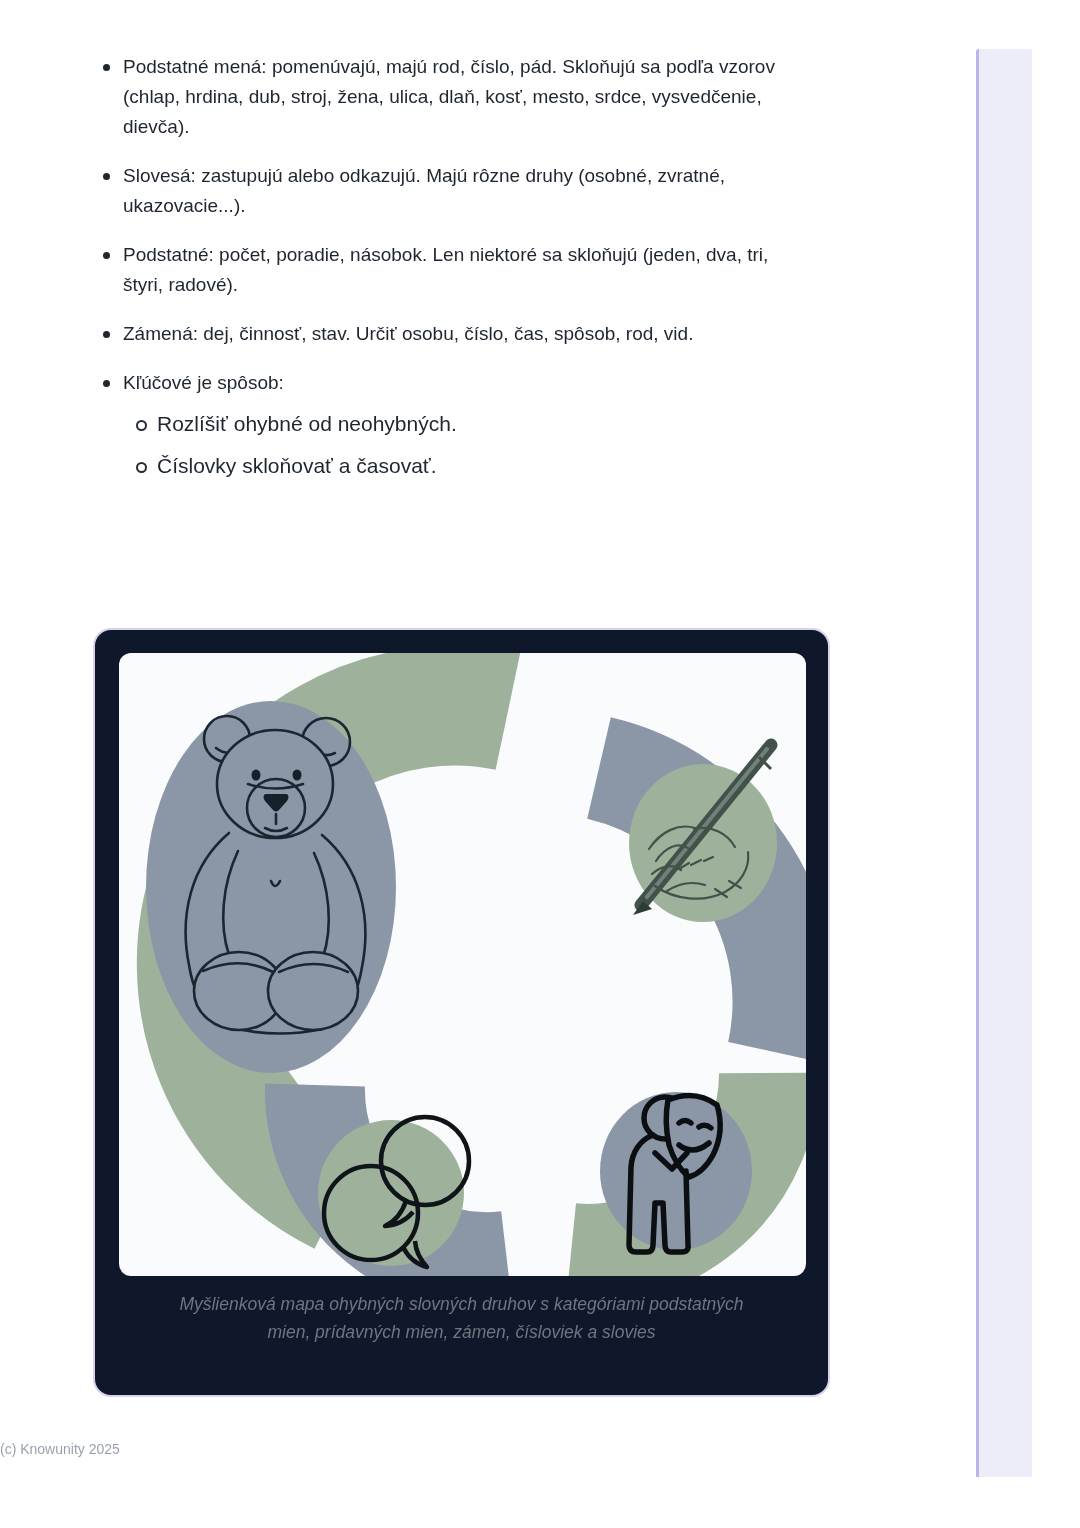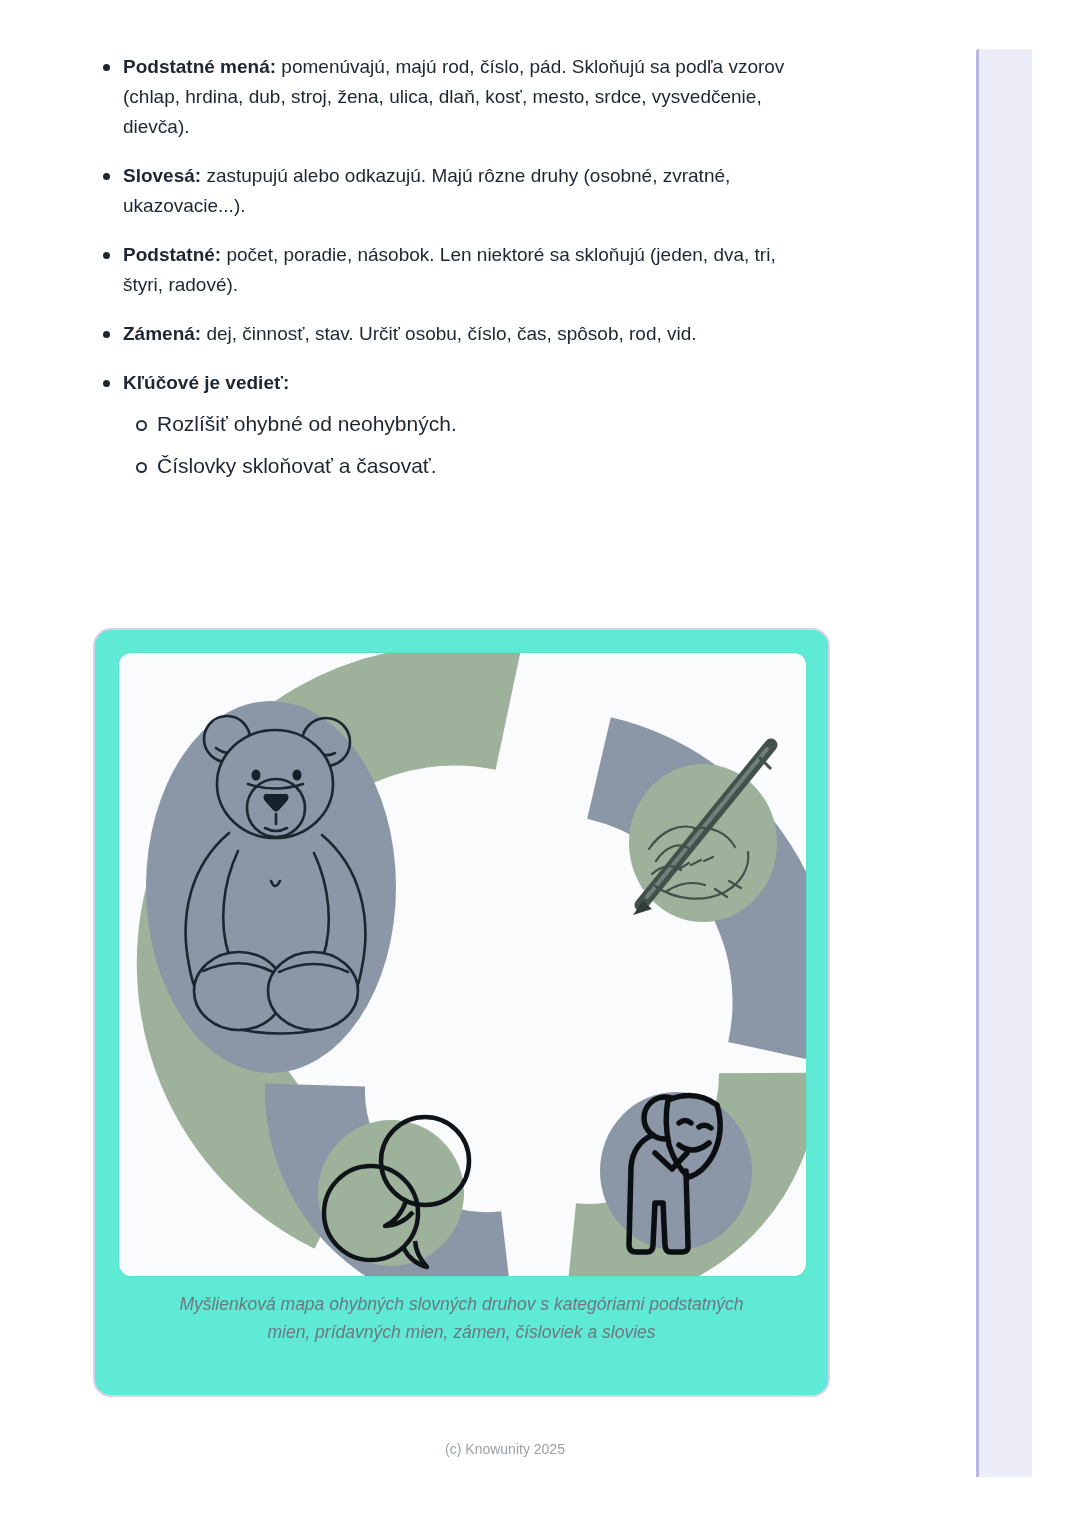--- a/index.html
+++ b/index.html
@@ -13,55 +13,55 @@
   .content{position:absolute;left:100px;top:52px;width:692px;}
   ul.main{list-style:none;margin:0;padding:0;}
   li.main-item{
     position:relative;padding-left:23px;margin-bottom:19px;
     font-size:19px;line-height:30px;color:#1e2630;
   }
   .dot{
     position:absolute;left:3px;top:12px;width:7px;height:7px;border-radius:50%;
     background:#1e2630;
   }
-  .lead{font-weight:bold;}
+  .lead{font-weight:normal;}
   ul.sub{list-style:none;margin:11px 0 0 0;padding:0 0 0 10px;}
   li.sub-item{
     position:relative;padding-left:24px;margin-bottom:12px;
     font-size:21px;line-height:30px;color:#1e2630;
   }
   .ring-marker{
     position:absolute;left:3px;top:11px;width:7px;height:7px;border-radius:50%;
     border:2px solid #242c36;background:transparent;
   }
   
   .figure-card{
     position:absolute;left:93px;top:628px;width:737px;height:769px;
-    background:#5eead4;border:2px solid #d7d2ef;border-radius:18px;box-sizing:border-box;
+    background:#0f172a;border:2px solid #d7d2ef;border-radius:18px;box-sizing:border-box;
   }
   .figure-image{
     position:absolute;left:24px;top:23px;width:687px;height:623px;
     background:#fafbfd;border-radius:12px;overflow:hidden;
     box-shadow:0 0 0 1px rgba(30,40,60,0.04);
   }
   .figure-image svg{display:block;width:100%;height:100%;}
   .figure-caption{
     position:absolute;left:50%;top:660px;transform:translateX(-50%);
     width:608px;text-align:center;
     font-size:17.5px;line-height:28px;font-style:italic;color:#6e7681;
   }
   
   .side-strip{
     position:absolute;left:976px;top:49px;width:56px;height:1428px;
     background:#ecedf8;border-left:3px solid #b8b6e5;box-sizing:border-box;
     border-top-left-radius:3px;
   }
   
   .page-footer{
-    position:absolute;left:0;top:1441px;width:1010px;text-align:center;
+    position:absolute;left:0;top:1441px;width:1010px;text-align:left;
     font-size:14px;color:#9aa1ad;z-index:5;
   }
 </style>
 </head>
 <body>
 
 <div class="content">
   <ul class="main">
 
     <li class="main-item">
@@ -80,21 +80,21 @@
       <span class="lead">Podstatné:</span><span> počet, poradie, násobok. Len niektoré sa skloňujú (jeden, dva, tri, štyri, radové).</span>
     </li>
 
     <li class="main-item">
       <span class="dot"></span>
       <span class="lead">Zámená:</span><span> dej, činnosť, stav. Určiť osobu, číslo, čas, spôsob, rod, vid.</span>
     </li>
 
     <li class="main-item">
       <span class="dot"></span>
-      <span class="lead">Kľúčové je vedieť:</span>
+      <span class="lead">Kľúčové je spôsob:</span>
       <ul class="sub">
         <li class="sub-item">
           <span class="ring-marker"></span>
           <span>Rozlíšiť ohybné od neohybných.</span>
         </li>
         <li class="sub-item">
           <span class="ring-marker"></span>
           <span>Číslovky skloňovať a časovať.</span>
         </li>
       </ul>

